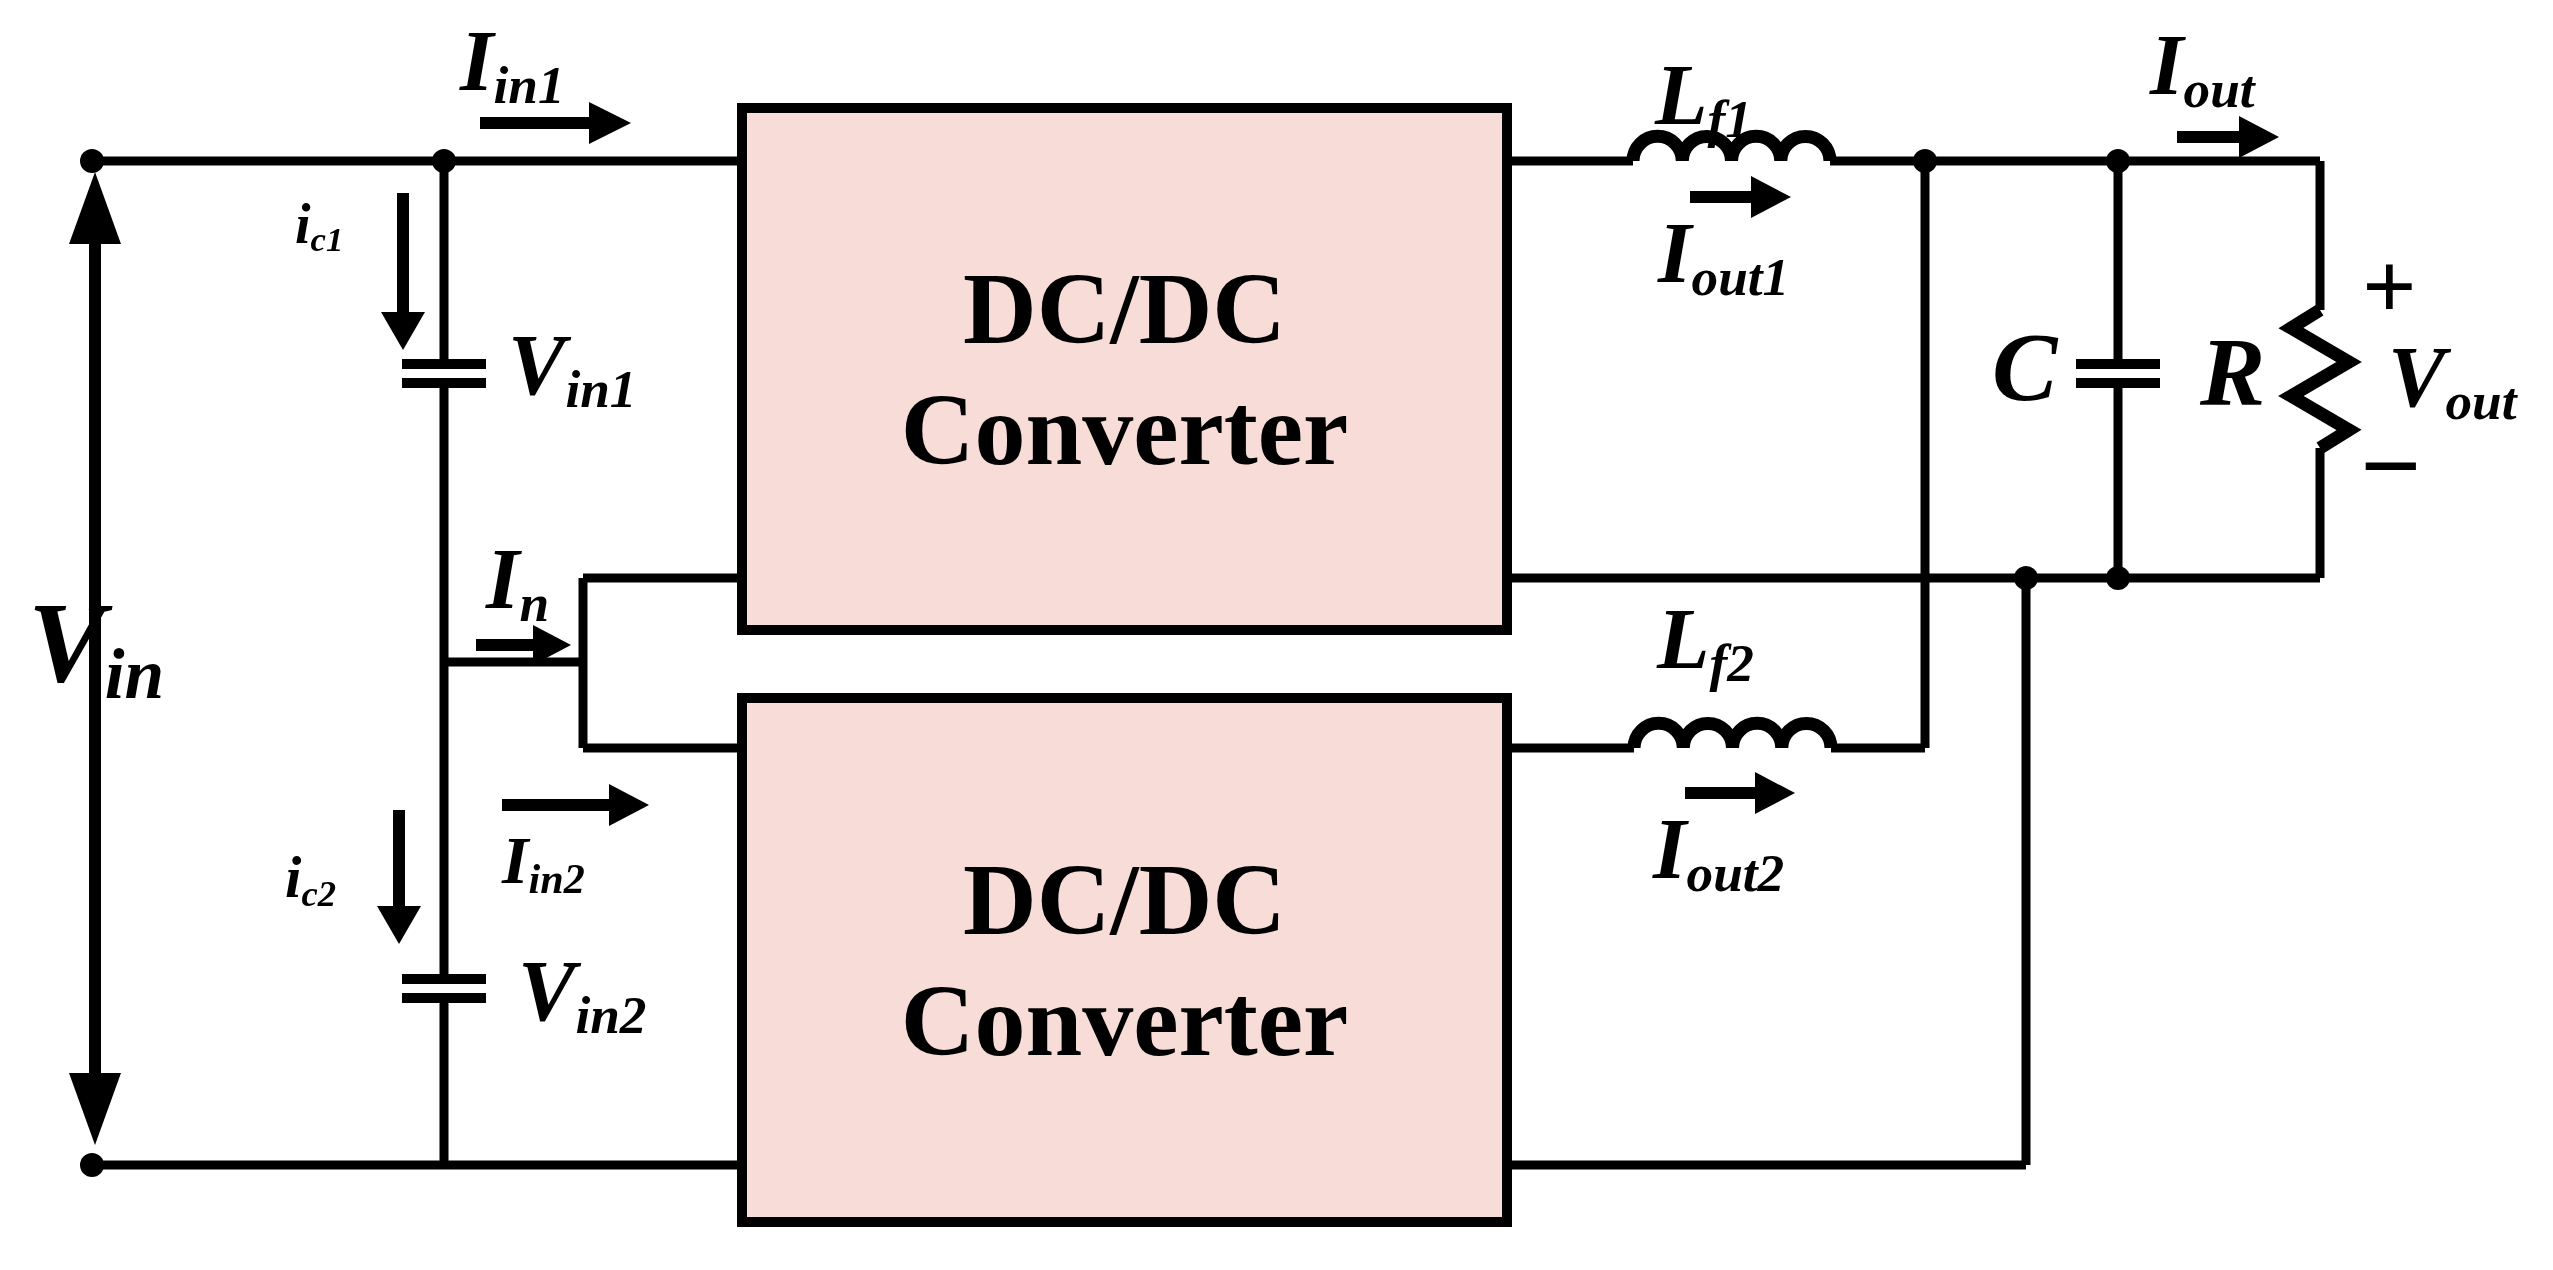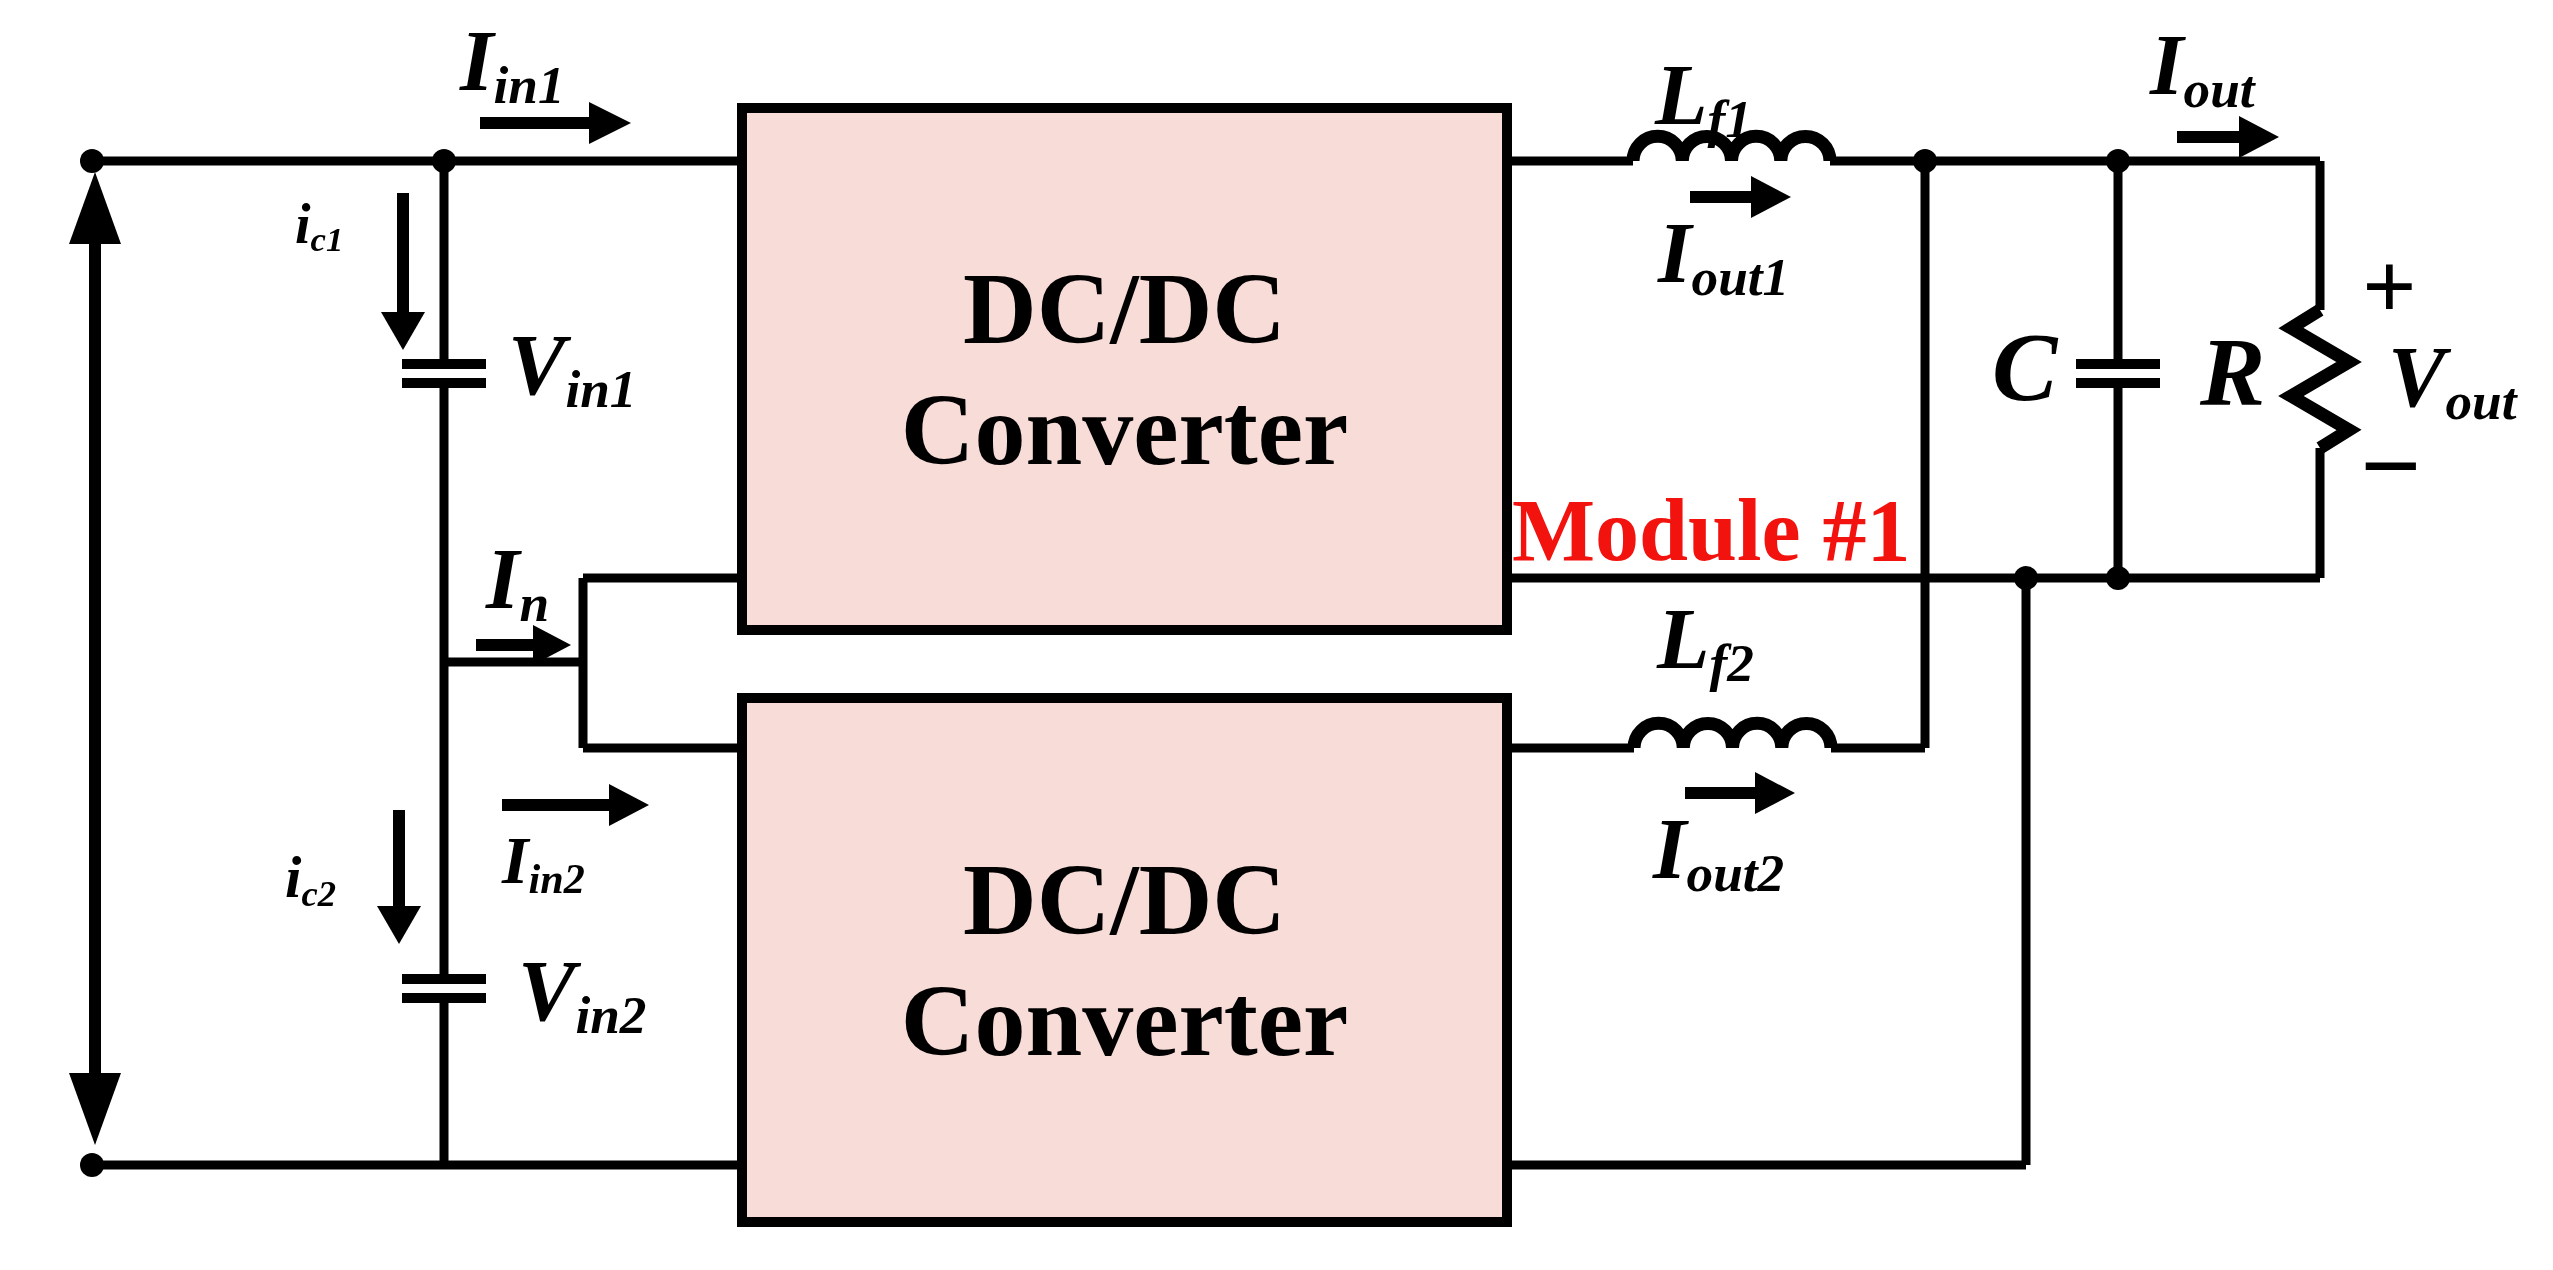--- a/index.html
+++ b/index.html
@@ -160,20 +160,21 @@
       <circle cx="92" cy="161" r="12"></circle>
       <circle cx="444" cy="161" r="12"></circle>
       <circle cx="92" cy="1165" r="12"></circle>
       <circle cx="1925" cy="161" r="12"></circle>
       <circle cx="2118" cy="161" r="12"></circle>
       <circle cx="2026" cy="578" r="12"></circle>
       <circle cx="2118" cy="578" r="12"></circle>
     </g>
   </svg>
 
+  <div class="lbl" style="left:28px;top:585px;font-size:115px;"><span class="m">V</span><span class="s">in</span></div>
 
   <div class="lbl" style="left:460px;top:18px;font-size:86px;"><span class="m">I</span><span class="s">in1</span></div>
   <div class="lbl" style="left:295px;top:196px;font-size:56px;"><span class="m">i</span><span class="s">c1</span></div>
   <div class="lbl" style="left:508px;top:322px;font-size:86px;"><span class="m">V</span><span class="s">in1</span></div>
   <div class="lbl" style="left:486px;top:536px;font-size:86px;"><span class="m">I</span><span class="s">n</span></div>
   <div class="lbl" style="left:285px;top:848px;font-size:59px;font-style:italic;"><span class="m">i</span><span class="s">c2</span></div>
   <div class="lbl" style="left:502px;top:826px;font-size:68px;"><span class="m">I</span><span class="s">in2</span></div>
   <div class="lbl" style="left:518px;top:948px;font-size:86px;"><span class="m">V</span><span class="s">in2</span></div>
 
   <div class="lbl" style="left:1655px;top:8px;font-size:86px;margin-top:44px;"><span class="m">L</span><span class="s">f1</span></div>
@@ -192,15 +193,14 @@
 
   <div class="box-label" style="left:742px;top:108px;width:765px;height:522px;font-size:102px;">
     <div>DC/DC</div>
     <div>Converter</div>
   </div>
   <div class="box-label" style="left:742px;top:698px;width:765px;height:524px;font-size:102px;">
     <div>DC/DC</div>
     <div>Converter</div>
   </div>
 
-  <div class="tag tag-red" style="left:1512px;top:487px;font-size:88px;">Module #1</div>
 
 </div>
 
 </body></html>

